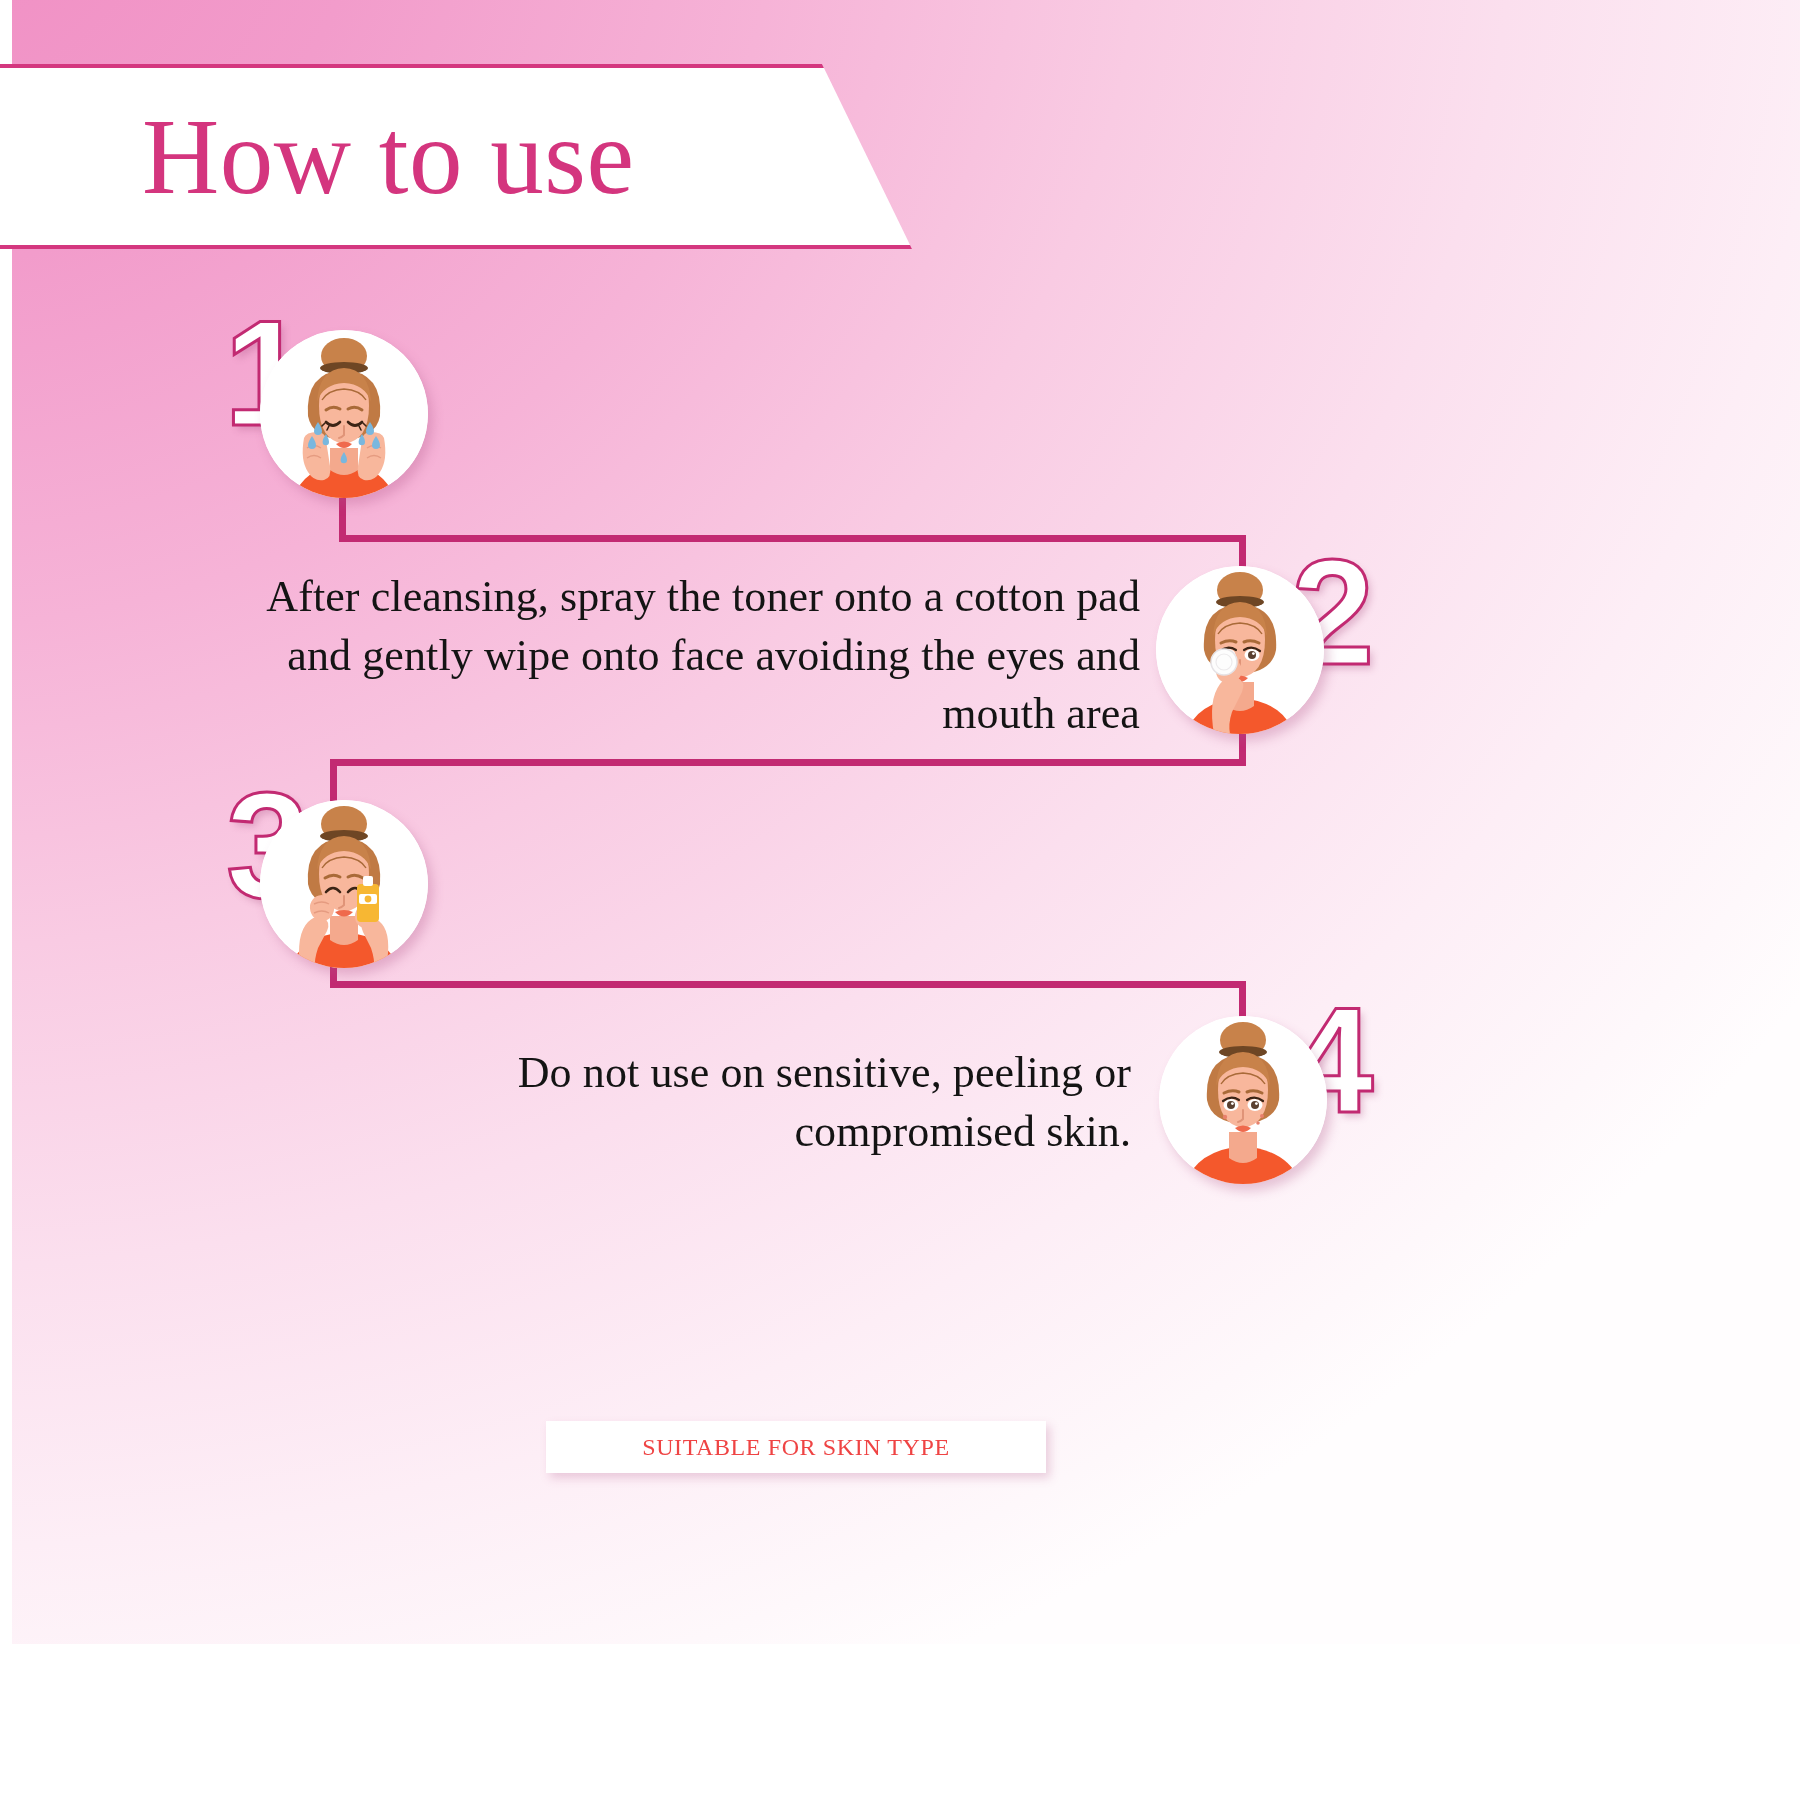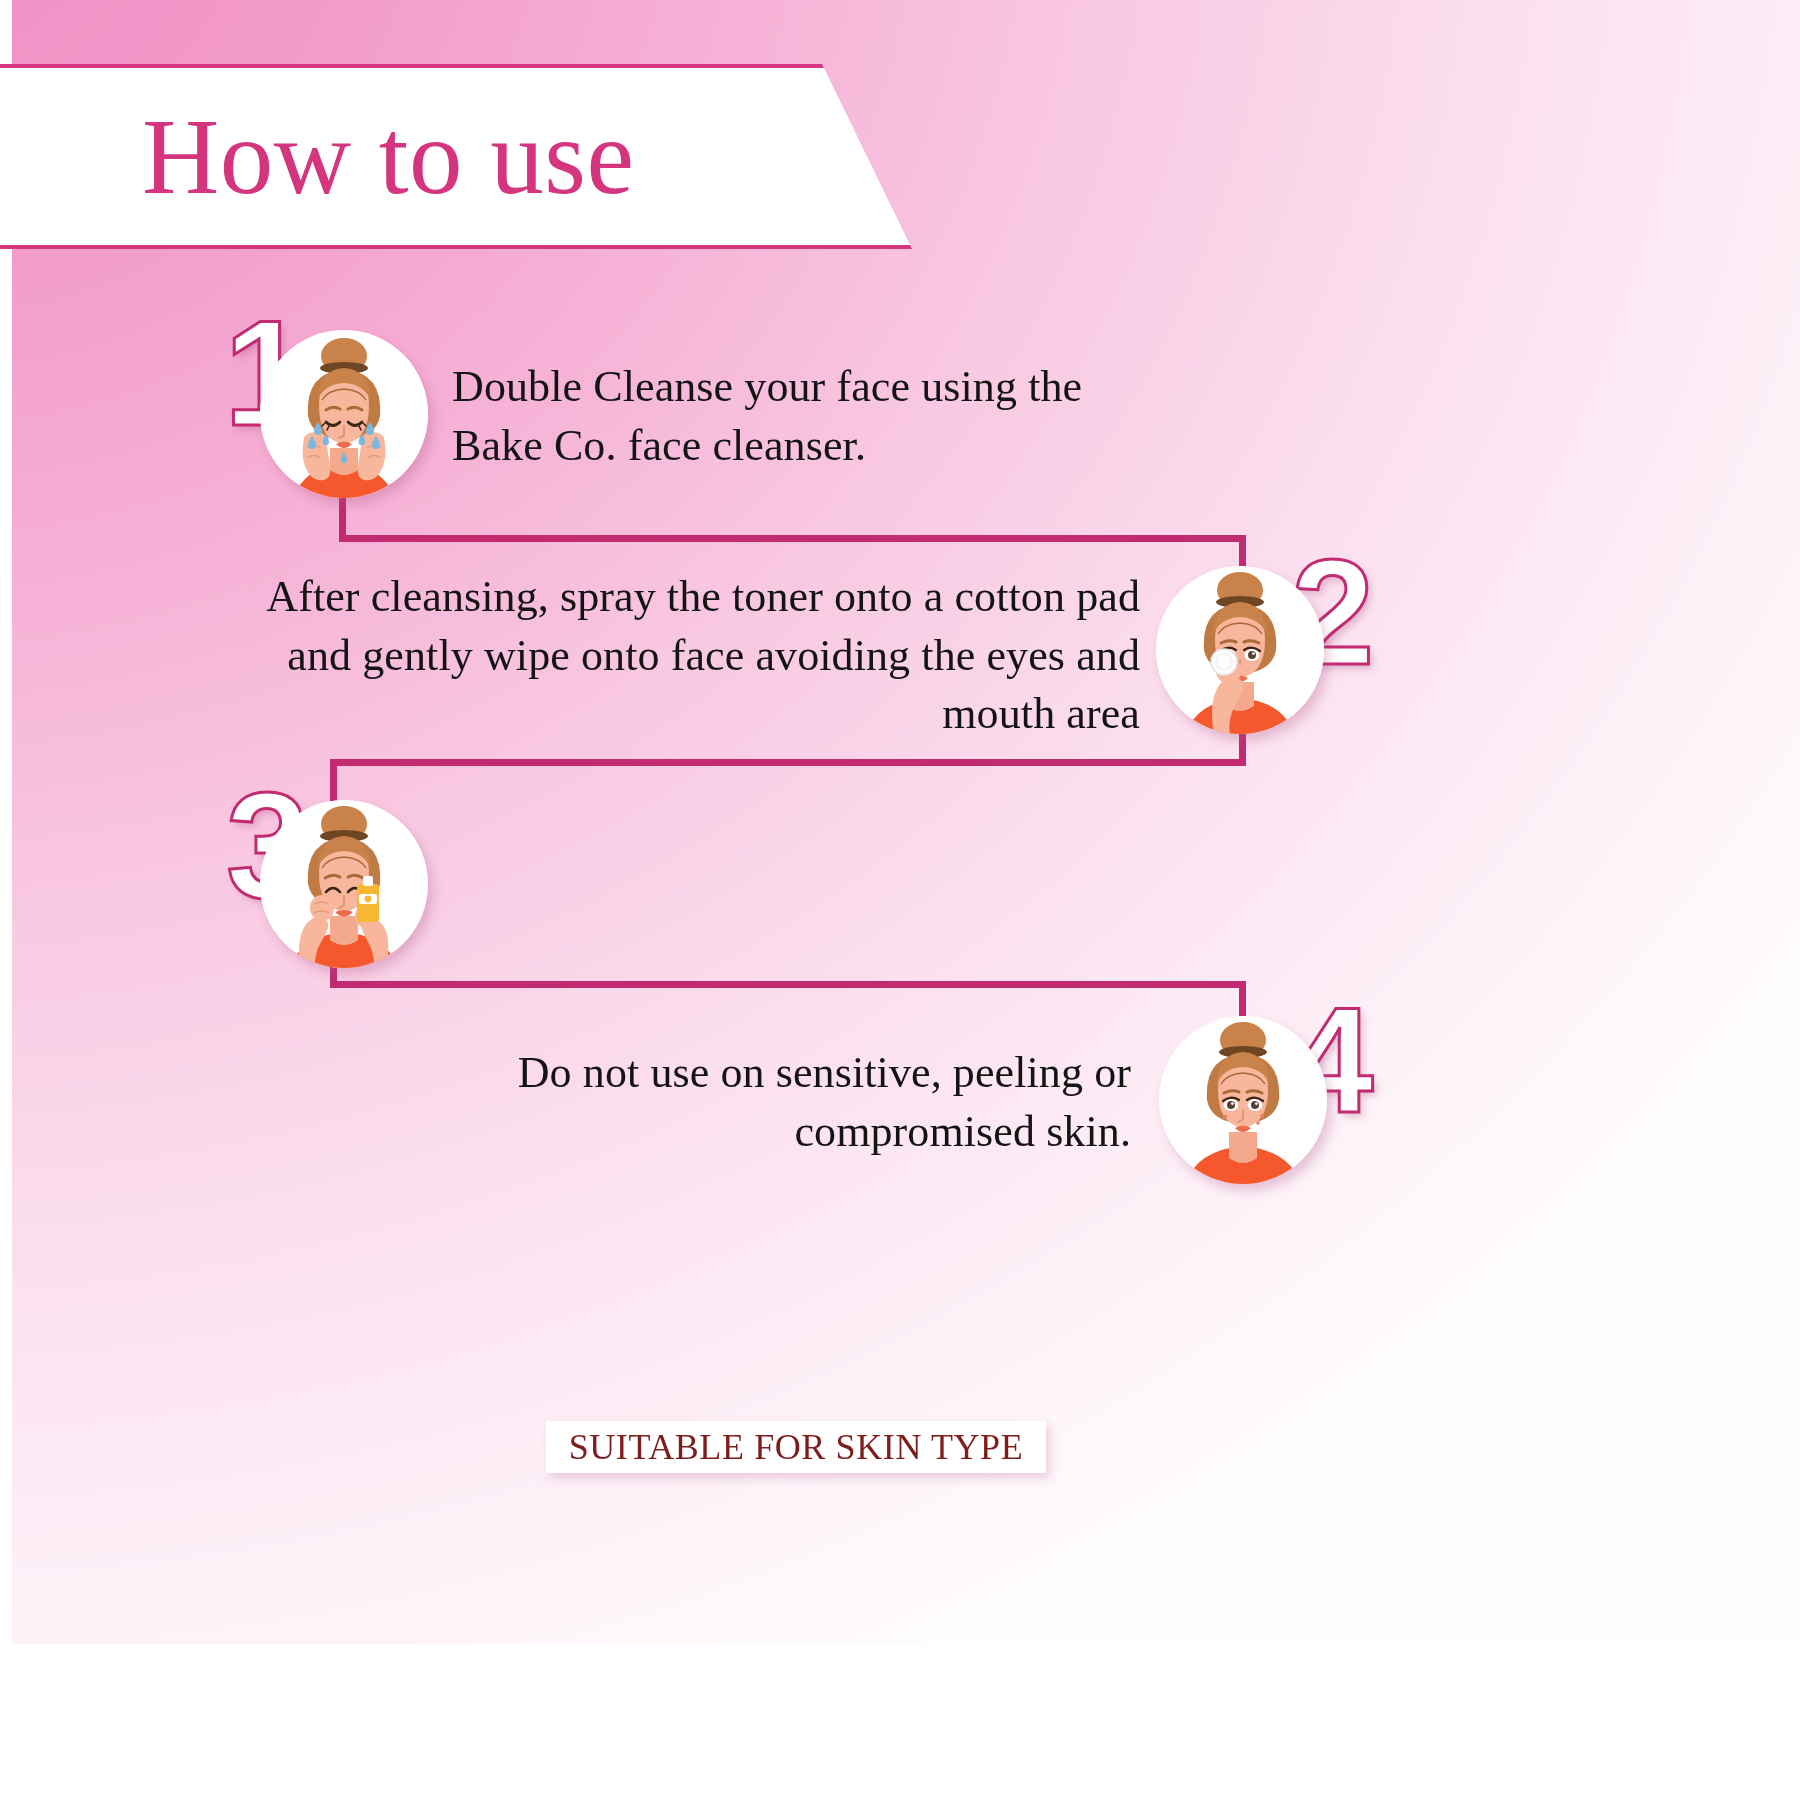--- a/index.html
+++ b/index.html
@@ -99,22 +99,22 @@
   .steptext.right { text-align:right; }
 
   
   .skinbox {
     position:absolute;
     background:#ffffff;
     box-shadow:4px 5px 9px rgba(175,85,135,0.25);
     display:flex; align-items:center; justify-content:center;
   }
   .skinbox span {
-    font-size:36px;
-    color:#7f1d1d;
+    font-size:24px;
+    color:#ef4444;
     letter-spacing:0.6px;
   }
   .skinvalue {
     position:absolute;
     width:100%;
     text-align:center;
     font-size:48px;
     color:#141414;
   }
 </style>
@@ -181,21 +181,20 @@
       <path d="M58 92 q4 6 4 9 a4 4 0 0 1 -8 0 q0-3 4-9z" fill="#79b7de"></path>
       <path d="M52 106 q4 6 4 9 a4 4 0 0 1 -8 0 q0-3 4-9z" fill="#79b7de"></path>
       <path d="M66 104 q3 5 3 8 a3.2 3.2 0 0 1 -6.4 0 q0-3 3.4-8z" fill="#79b7de"></path>
       <path d="M110 92 q4 6 4 9 a4 4 0 0 1 -8 0 q0-3 4-9z" fill="#79b7de"></path>
       <path d="M116 106 q4 6 4 9 a4 4 0 0 1 -8 0 q0-3 4-9z" fill="#79b7de"></path>
       <path d="M102 104 q3 5 3 8 a3.2 3.2 0 0 1 -6.4 0 q0-3 3.4-8z" fill="#79b7de"></path>
       <path d="M84 122 q3 5 3 8 a3.2 3.2 0 0 1 -6.4 0 q0-3 3.4-8z" fill="#79b7de"></path>
     </svg>
   </div>
 
-  <div class="steptext left" style="left:440px; top:358px; width:720px;">Double Cleanse your face using the Bake Co. face cleanser.</div>
 
   <div class="stepnum" style="left:1279px; top:537px;">2</div>
 
   <div class="avatar" style="left:1144px; top:566px;">
     <svg viewBox="0 0 168 168" xmlns="http://www.w3.org/2000/svg">
       <circle cx="84" cy="84" r="84" fill="#ffffff"></circle>
       <path d="M30 168 q10-32 54-36 q44 4 54 36 z" fill="#f4582c"></path>
       <path d="M70 116 h28 v24 q-14 10 -28 0 z" fill="#f4a98d"></path>
       <path d="M48 84 q-3-44 36-46 q39 2 36 46 q-4 22 -36 24 q-32-2 -36-24 z" fill="#c07a44"></path>
       <ellipse cx="84" cy="24" rx="23" ry="18" fill="#c8824a"></ellipse>

